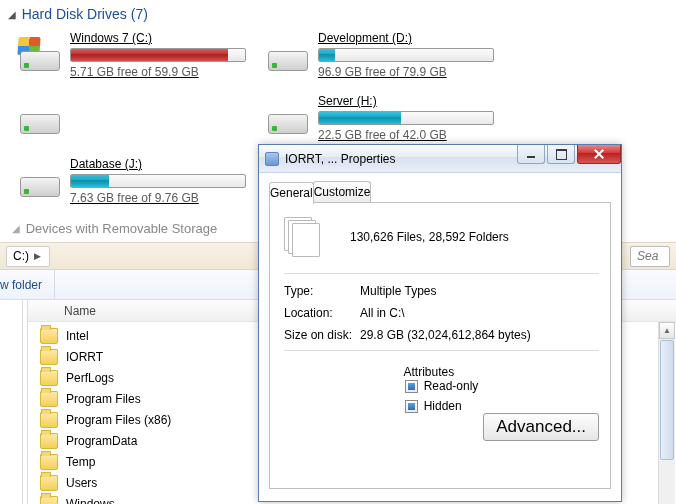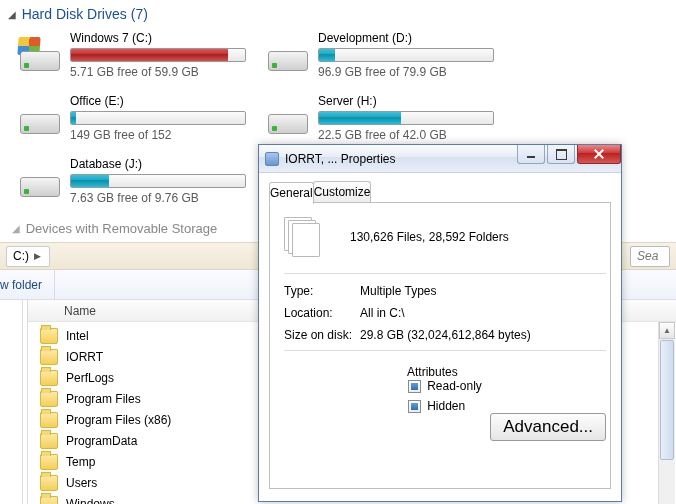--- a/index.html
+++ b/index.html
@@ -23,21 +23,21 @@
   }
   .section-header .tri { margin-right: 6px; font-size: 10px; color: #555; }
   .section-header .count { margin-left: 4px; }
 
   .drive-grid {
     display: flex; flex-wrap: wrap;
     padding-left: 12px;
   }
   .drive-item {
     display: flex; align-items: center;
-    width: 248px; padding: 3px 2px 12px 2px;
+    width: 248px; padding: 3px 2px 12px 2px; text-decoration: underline;
   }
   .drive-icon {
     width: 44px; height: 36px; margin-right: 8px;
     position: relative; flex-shrink: 0;
   }
   .drive-icon .disk {
     position: absolute; left: 2px; right: 2px; bottom: 2px; height: 20px;
     background: linear-gradient(#f4f4f4,#cfcfcf);
     border: 1px solid #999; border-radius: 3px;
   }
@@ -224,21 +224,21 @@
     border-radius: 3px 3px 0 0; margin-right:-1px;
     position:relative; font-size:12px;
   }
   .tab.active {
     background:#fff; z-index:2; top:1px;
     border-bottom: 1px solid #fff; margin-bottom:-1px;
   }
 
   .tab-content {
     border: 1px solid #bfbfbf; border-top:none;
-    padding: 14px 4px 12px 14px;
+    padding: 14px 11px 12px 14px;
     height: 286px;
   }
   .summary-row { display:flex; align-items:center; margin-bottom: 16px;}
   .summary-icon {
     width: 36px; height: 40px; margin-right: 30px;
     position: relative;
   }
   .stacked-page {
     position:absolute; width:28px; height:34px;
     background:#fff; border:1px solid #b9b9b9;
@@ -309,27 +309,20 @@
       <div class="bar ">
         <div class="fill" style="width:9%"></div>
       </div>
       <div class="drive-stat">96.9 GB free of 79.9 GB</div>
     </div>
       </div>
       <div class="drive-item">
     <div class="drive-icon ">
       <div class="disk"></div>
           <div class="light"></div>
-    </div>
-    <div class="drive-info">
-      <div class="drive-label">Office (E:)</div>
-      <div class="bar ">
-        <div class="fill" style="width:3%"></div>
-      </div>
-      <div class="drive-stat">149 GB free of 152</div>
     </div>
       </div>
       <div class="drive-item">
     <div class="drive-icon ">
       <div class="disk"></div>
           <div class="light"></div>
     </div>
     <div class="drive-info">
       <div class="drive-label">Server (H:)</div>
       <div class="bar ">

